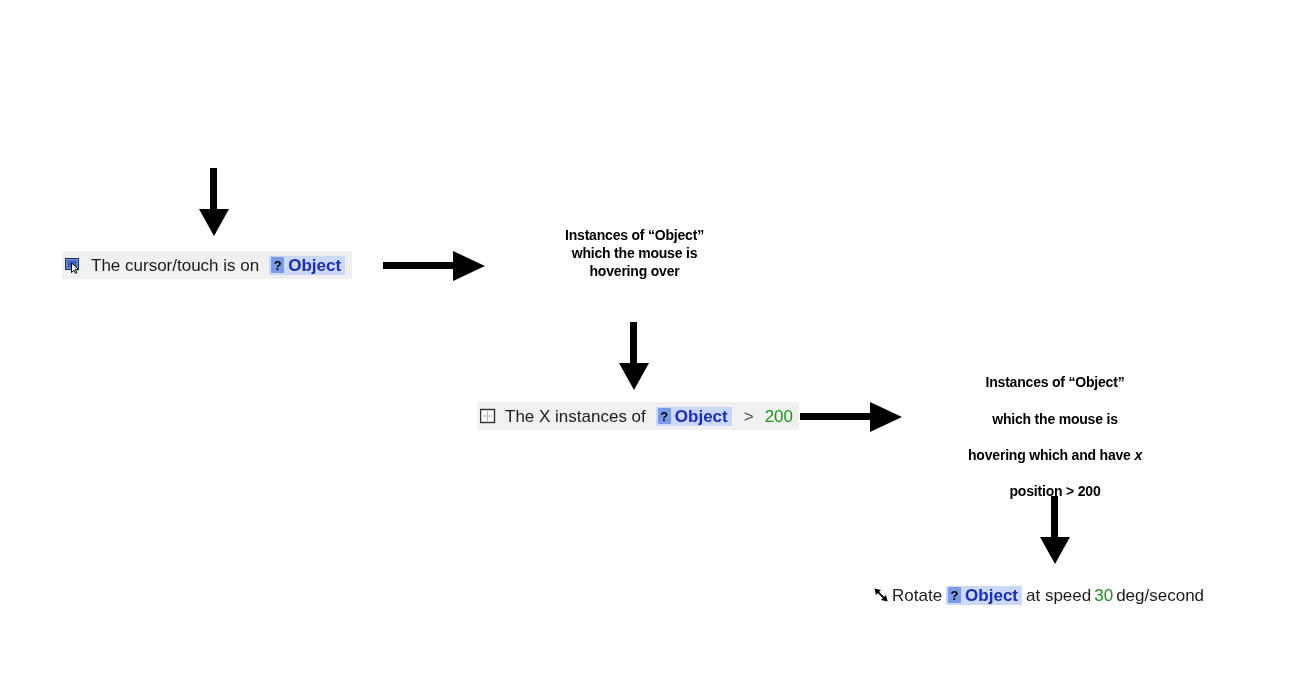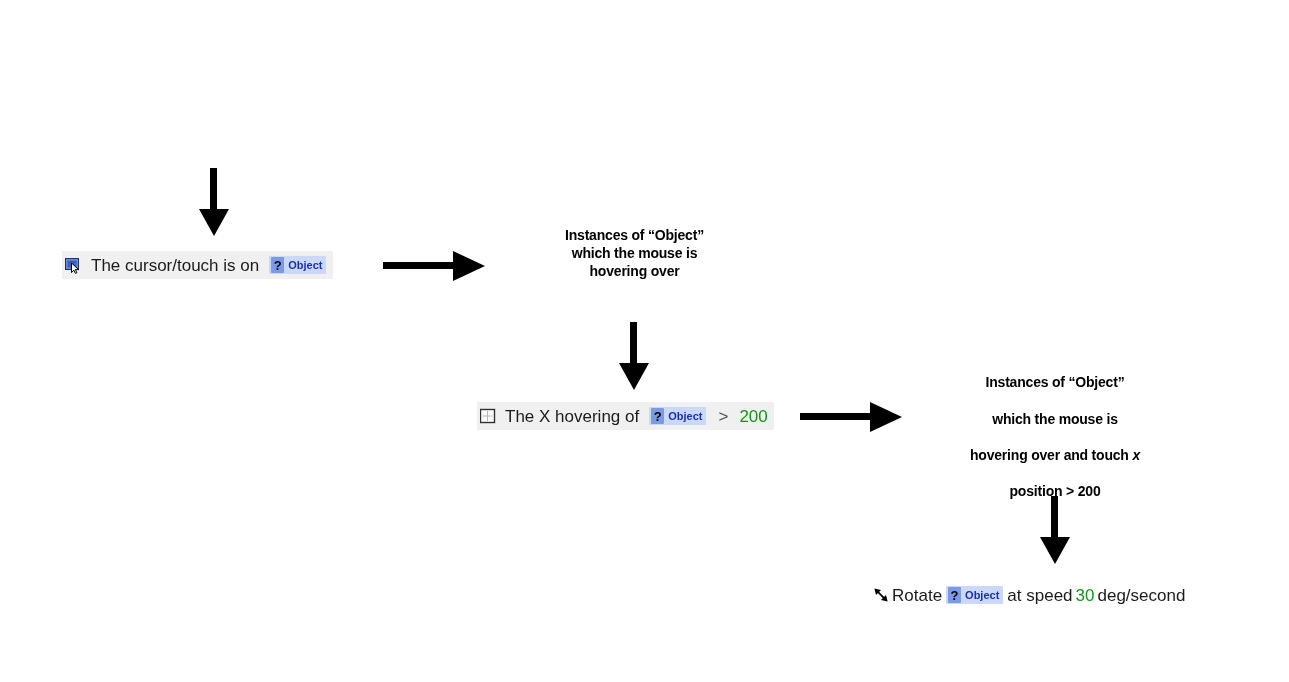--- a/index.html
+++ b/index.html
@@ -99,21 +99,21 @@
     background: #7a9ae8;
     color: #000000;
     font-weight: bold;
     font-size: 13px;
     margin-right: 4px;
     border-radius: 1px;
   }
   .objchip .objname {
     color: #1a2fb0;
     font-weight: bold;
-    font-size: 11px;
+    font-size: 17px;
   }
 
   .num-green {
     color: #179417;
     padding: 0 2px;
   }
   .op-gray {
     color: #4c4c4c;
     padding: 0 3px;
   }
@@ -175,40 +175,40 @@
   </div>
 
   <div class="block shaded" style="left:477px; top:402px; height:28px;">
     <span class="icon">
       <svg width="16" height="16" viewBox="0 0 16 16">
         <rect x="0.5" y="1.5" width="14" height="13" fill="#ffffff" stroke="#303030" stroke-width="1.4"></rect>
         <line x1="7.5" y1="3" x2="7.5" y2="13" stroke="#b8b8b8" stroke-width="1"></line>
         <line x1="2.5" y1="8" x2="12.5" y2="8" stroke="#b8b8b8" stroke-width="1"></line>
       </svg>
     </span>
-    <span class="txt txt-lead">The X hovering of</span>
+    <span class="txt txt-lead">The X instances of</span>
     <span class="objchip">
       <span class="qm">?</span>
       <span class="objname">Object</span>
     </span>
     <span class="op-gray">&gt;</span>
     <span class="num-green">200</span>
   </div>
 
   <div class="arrow" style="left:800px; top:401px;">
     <svg width="106" height="32" viewBox="0 0 106 32" aria-hidden="true">
       <rect x="0" y="12" width="72" height="7" fill="#000000"></rect>
       <polygon points="70,1 70,31 102,16" fill="#000000"></polygon>
     </svg>
   </div>
 
   <div class="caption caption-md" style="left:925px; top:355px; width:260px;">
     <span>Instances of “Object”</span><br>
     <span>which the mouse is</span><br>
-    <span>hovering over and touch </span><span class="ital">x</span><br>
+    <span>hovering which and have </span><span class="ital">x</span><br>
     <span>position &gt; 200</span>
   </div>
 
   <div class="arrow" style="left:1039px; top:496px;">
     <svg width="32" height="68" viewBox="0 0 32 68" aria-hidden="true">
       <rect x="12" y="0" width="7" height="42" fill="#000000"></rect>
       <polygon points="1,41 31,41 16,68" fill="#000000"></polygon>
     </svg>
   </div>
 

